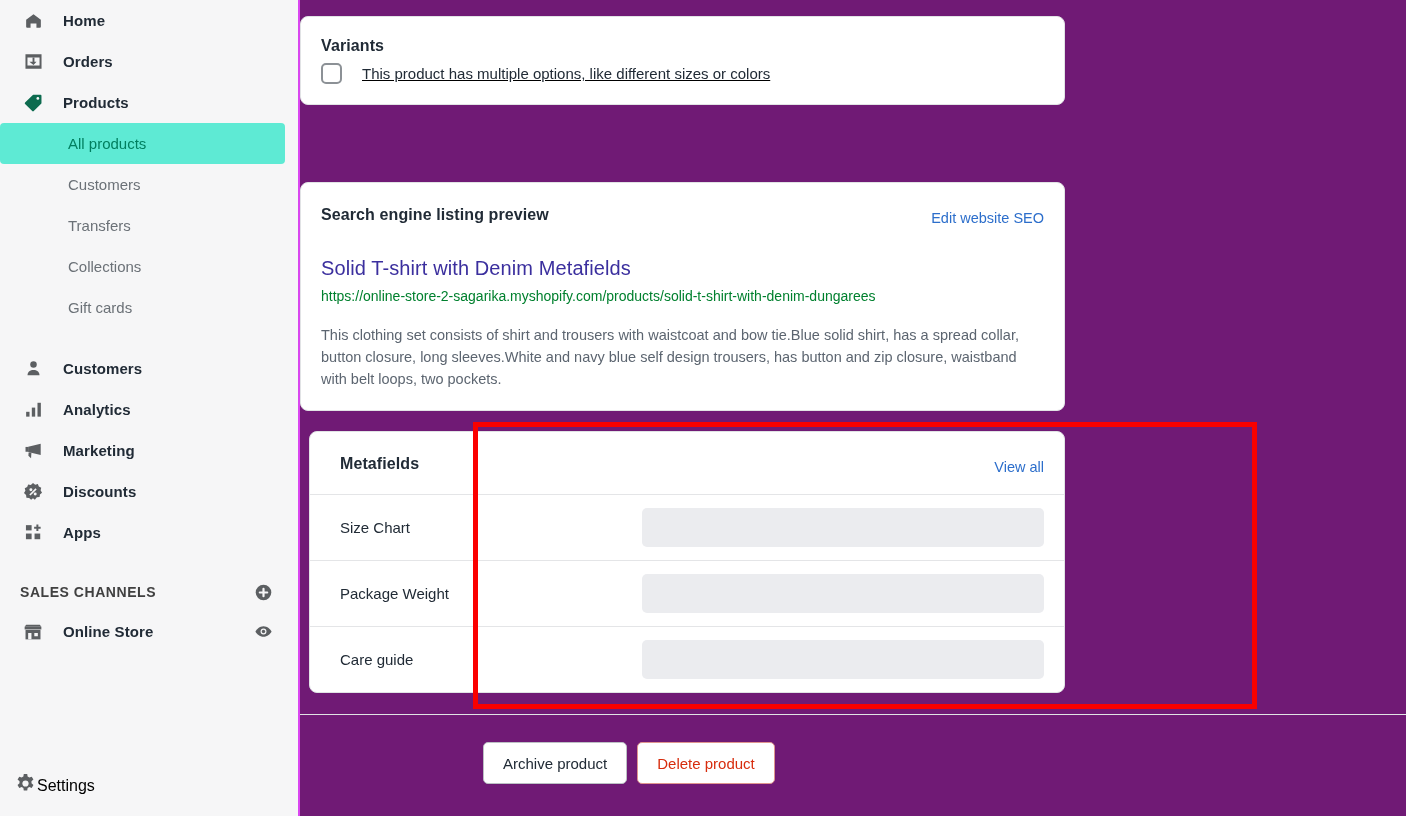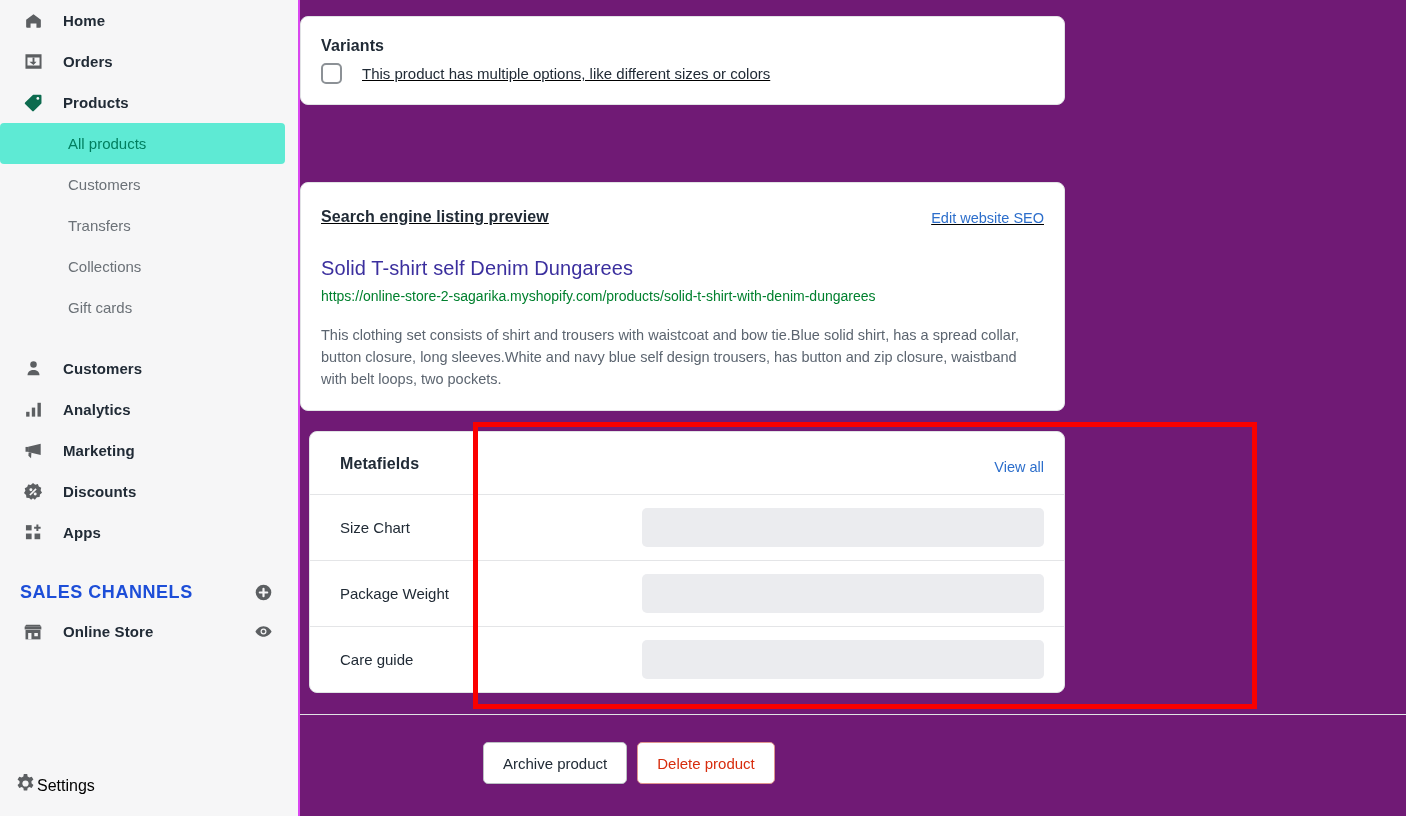--- a/index.html
+++ b/index.html
@@ -52,21 +52,21 @@
   .sub-item.active::before {
     content: ""; position: absolute; left: -13px; top: 0;
     width: 4px; height: 41px; background: #007f5f;
   }
   .nav-gap { height: 20px; }
   .section-head {
     display: flex; align-items: center; justify-content: space-between;
     padding: 0 22px 0 20px; height: 38px;
   }
   .section-head .ttl {
-    font-size: 18px; font-weight: bold; color: #1d4ed8;
+    font-size: 14px; font-weight: bold; color: #404040;
     letter-spacing: .55px;
   }
   .settings-row {
     position: absolute; bottom: 0; left: 0; width: 300px;
     height: 62px; display: flex; align-items: center; padding-left: 14px;
     border-top: 1px solid transparent; cursor: pointer;
   }
   .ic-btn { width: 26px; height: 26px; display:flex; align-items:center; justify-content:center; cursor: pointer; }
 
   
@@ -80,21 +80,21 @@
   .card {
     background: #ffffff;
     border: 1px solid #e1e3e5;
     border-radius: 8px;
     box-shadow: 0 0 0 rgba(0,0,0,0);
   }
   .card-pad { padding: 20px; }
   .card-title {
     font-size: 16px; font-weight: bold; color: #212b36; letter-spacing: .1px;
   }
-  .card-head-row { display: flex; align-items: flex-end; justify-content: space-between; text-decoration: underline; }
+  .card-head-row { display: flex; align-items: center; justify-content: space-between; }
   .link { color: #2c6ecb; font-size: 14.5px; cursor: pointer; margin-top: 7px; }
 
   
   #variants-card { position: absolute; top: 16px; left: 0; width: 765px; }
   .checkbox-row { display: flex; align-items: center; margin-top: 8px; text-decoration: underline; }
   .cbox {
     width: 21px; height: 21px; border: 2px solid #8c9196;
     border-radius: 5px; background: #fff; flex: 0 0 21px; cursor: pointer;
   }
   .cbox-lbl { margin-left: 20px; font-size: 15px; color: #212b36; }
@@ -311,21 +311,21 @@
         <span class="cbox"></span>
         <span class="cbox-lbl">This product has multiple options, like different sizes or colors</span>
       </div>
     </section>
 
     <section class="card card-pad" id="seo-card">
       <div class="card-head-row">
         <span class="card-title">Search engine listing preview</span>
         <span class="link">Edit website SEO</span>
       </div>
-      <div class="seo-title">Solid T-shirt self Denim Dungarees</div>
+      <div class="seo-title">Solid T-shirt with Denim Metafields</div>
       <div class="seo-url">https://online-store-2-sagarika.myshopify.com/products/solid-t-shirt-with-denim-dungarees</div>
       <div class="seo-desc">This clothing set consists of shirt and trousers with waistcoat and bow tie.Blue solid shirt, has a spread collar, button closure, long sleeves.White and navy blue self design trousers, has button and zip closure, waistband with belt loops, two pockets.</div>
     </section>
 
     <section class="card" id="metafields-card">
       <div class="mf-head">
         <span class="card-title">Metafields</span>
         <span class="link">View all</span>
       </div>
       <div class="mf-row">

